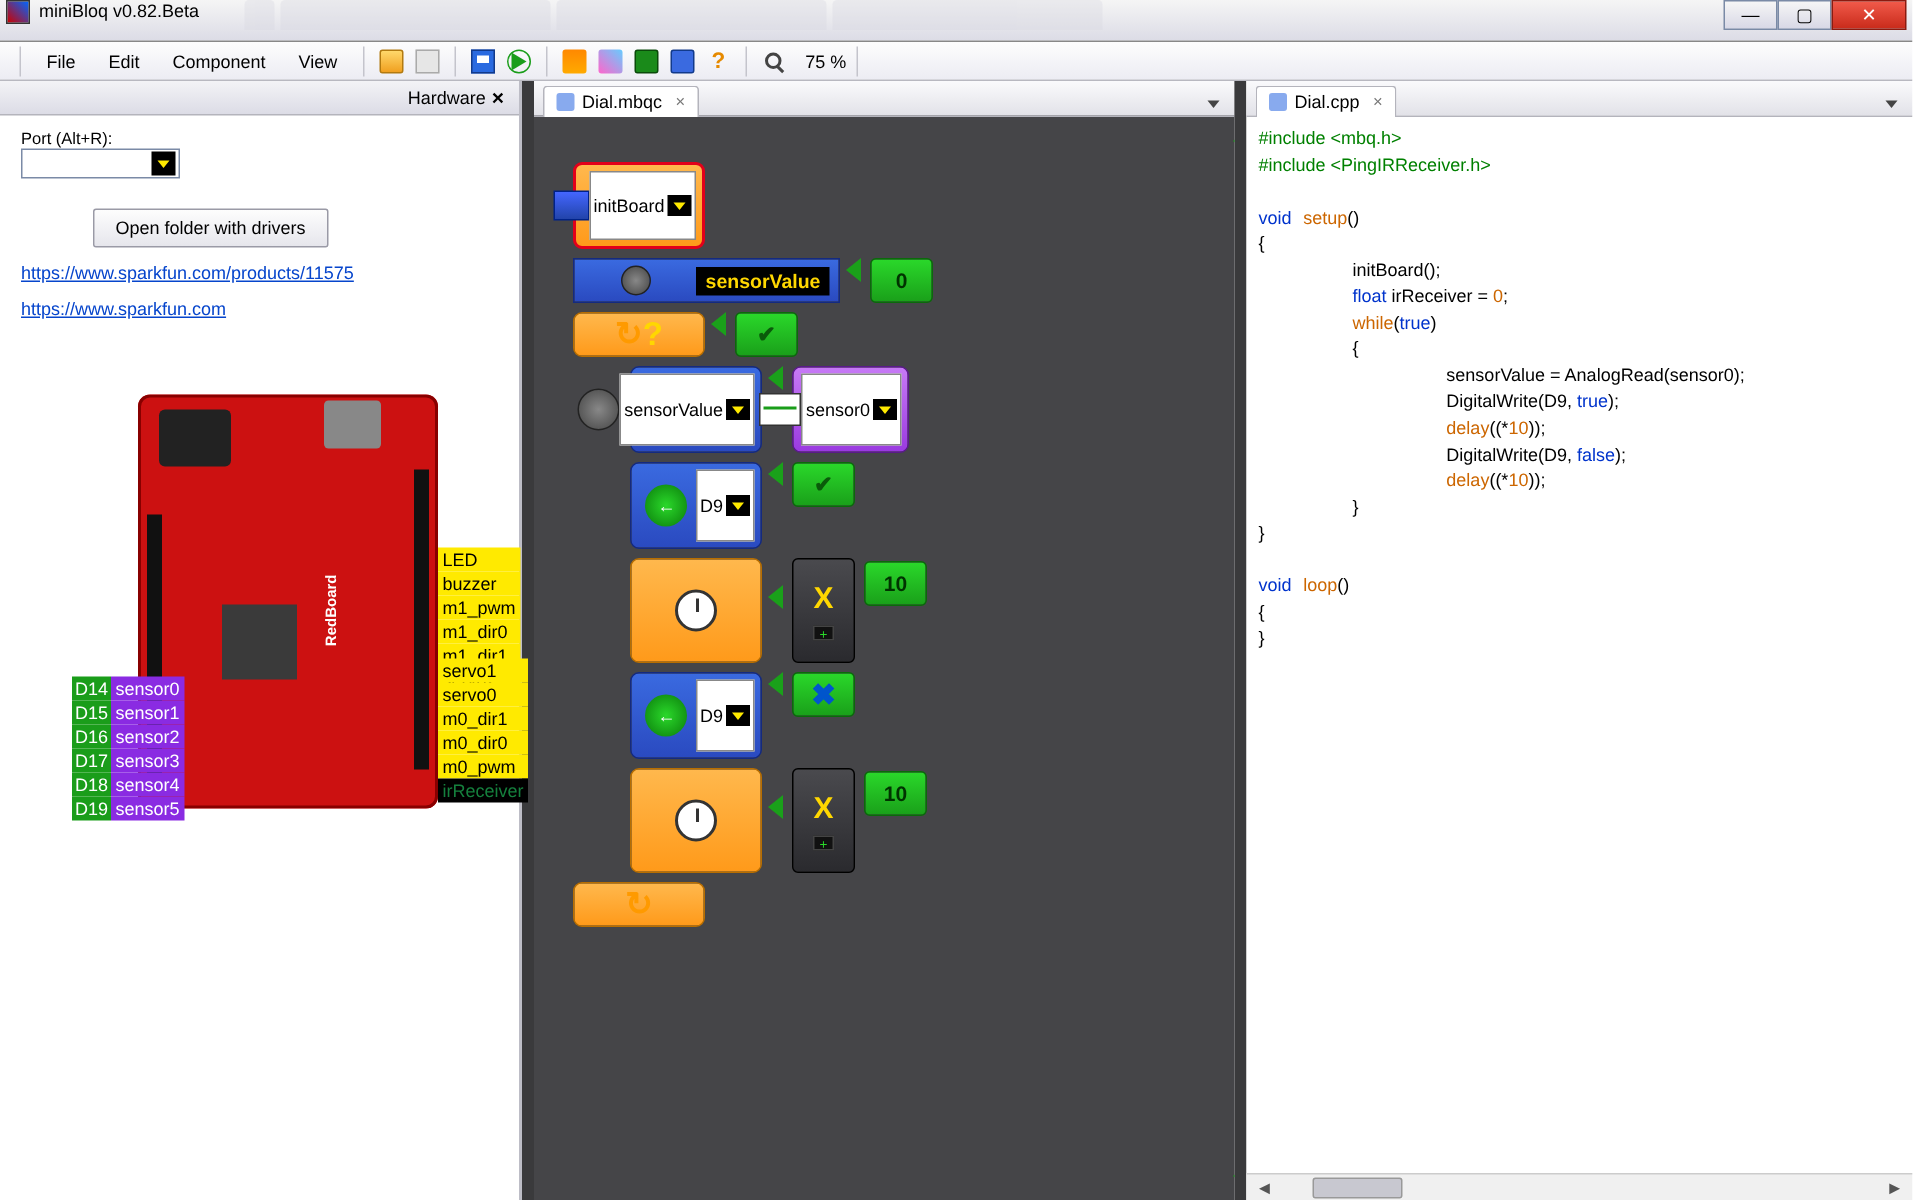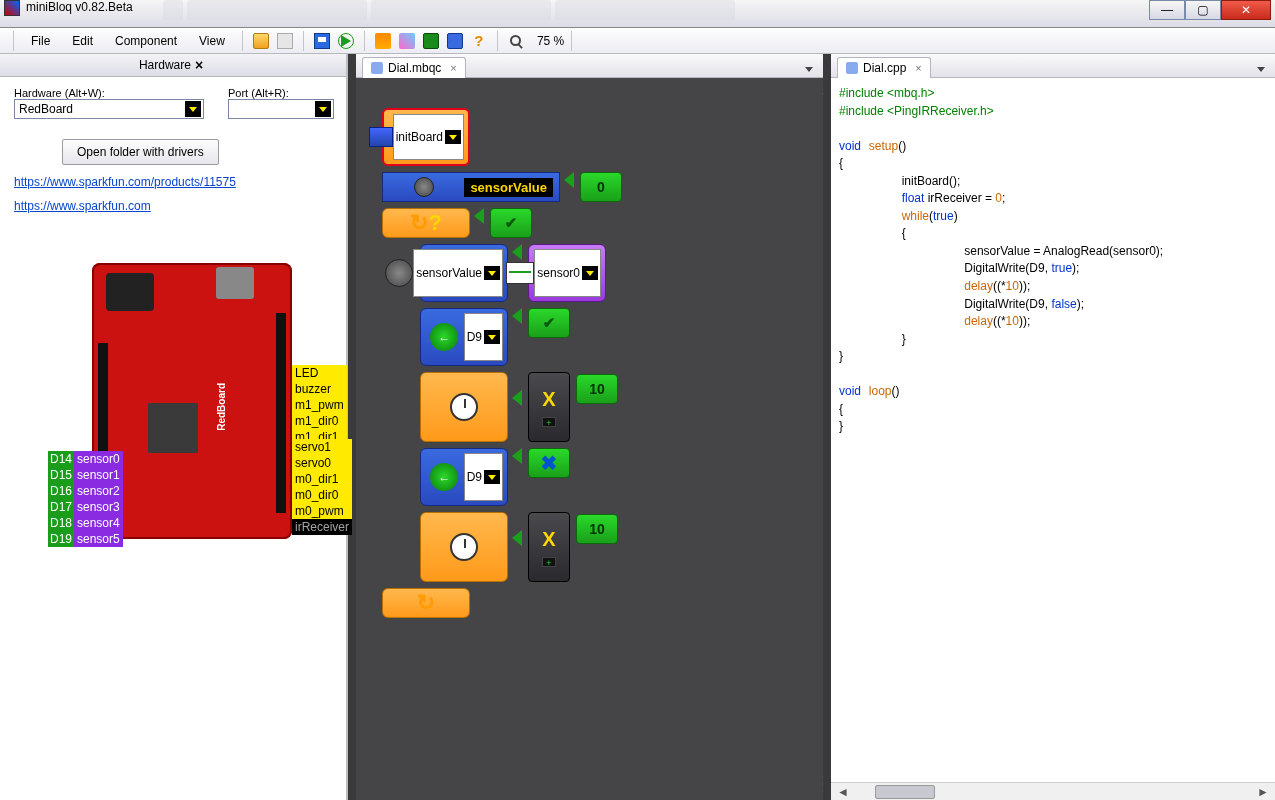--- a/index.html
+++ b/index.html
@@ -36,21 +36,21 @@
 .ic-zoom { border:2px solid #444;border-radius:50%;width:11px;height:11px;position:relative;}
 .ic-zoom::after{content:"";position:absolute;width:6px;height:2px;background:#444;bottom:-3px;right:-4px;transform:rotate(45deg);}
 .ic-tools{background:linear-gradient(#f80,#fa0);border-radius:2px;}
 .ic-add{background:#e6e6e6;border:1px solid #aaa;}
 
 
 .main { display: flex; height: calc(800px - 28px - 26px); }
 
 
 .hw-panel { width: 348px; background: #fff; border-right: 2px solid #bdbdc6; display:flex;flex-direction:column;}
-.hw-header { background: linear-gradient(#f3f3f6,#dcdce6); border-bottom:1px solid #b4b4bc; padding:3px 6px; display:flex;align-items:center;justify-content:center;}
+.hw-header { background: linear-gradient(#f3f3f6,#dcdce6); border-bottom:1px solid #b4b4bc; padding:3px 6px; display:flex;align-items:center;justify-content:flex-end;}
 .hw-close { font-weight:bold; font-size:14px; padding:0 4px; cursor:pointer;}
 .hw-body { padding:10px 14px; }
 .hw-row { display:flex; gap:18px; margin-bottom:6px;}
 .hw-label { font-size:11px; }
 .hw-select { width: 190px; height:20px; border:1px solid #7a8aa6; display:flex;align-items:center;justify-content:space-between;padding:0 2px 0 4px; background:#fff;}
 .hw-select.port{width:106px;}
 .hw-dd { width:16px;height:16px;background:#000;display:flex;align-items:center;justify-content:center;}
 .hw-dd::after{content:"";border-left:4px solid transparent;border-right:4px solid transparent;border-top:5px solid #ffea00;}
 .hw-btn { margin-top:14px; padding:5px 14px; background:linear-gradient(#fdfdfd,#e6e6ec); border:1px solid #9a9aa6; border-radius:2px;margin-left:48px;}
 .hw-link { display:block; color:#0645cc; text-decoration:underline; margin-top:10px; font-size:12px;}
@@ -196,27 +196,20 @@
 
 <div class="main">
 
   <div class="hw-panel">
     <div class="hw-header">
       <span>Hardware</span>
       <span class="hw-close">×</span>
     </div>
     <div class="hw-body">
       <div class="hw-row">
-        <div style="flex:0 0 196px">
-          <div class="hw-label">Hardware (Alt+W):</div>
-          <div class="hw-select">
-            <span>RedBoard</span>
-              <span class="hw-dd"></span>
-          </div>
-        </div>
         <div>
           <div class="hw-label">Port (Alt+R):</div>
           <div class="hw-select port">
             <span></span>
               <span class="hw-dd"></span>
           </div>
         </div>
       </div>
       <button class="hw-btn">Open folder with drivers</button>
       <a class="hw-link">https://www.sparkfun.com/products/11575</a>
@@ -238,21 +231,21 @@
             <span class="pin-item pin-y">m1_dir0</span>
             <span class="pin-item pin-y">m1_dir1</span>
             <span class="pin-item pin-y">servo2</span>
           </div>
           <div class="pin-list right2">
             <span class="pin-item pin-y">servo1</span>
             <span class="pin-item pin-y">servo0</span>
             <span class="pin-item pin-y">m0_dir1</span>
             <span class="pin-item pin-y">m0_dir0</span>
             <span class="pin-item pin-y">m0_pwm</span>
-            <span class="pin-item" style="background:#000;color:#a3a3a3">irReceiver</span>
+            <span class="pin-item" style="background:#000;color:#15803d">irReceiver</span>
           </div>
           <div class="pin-list left">
             <div style="display:flex">
                 <span class="pin-id">D14</span>
                 <span class="pin-item pin-p">sensor0</span>
               </div>
             <div style="display:flex">
                 <span class="pin-id">D15</span>
                 <span class="pin-item pin-p">sensor1</span>
               </div>

